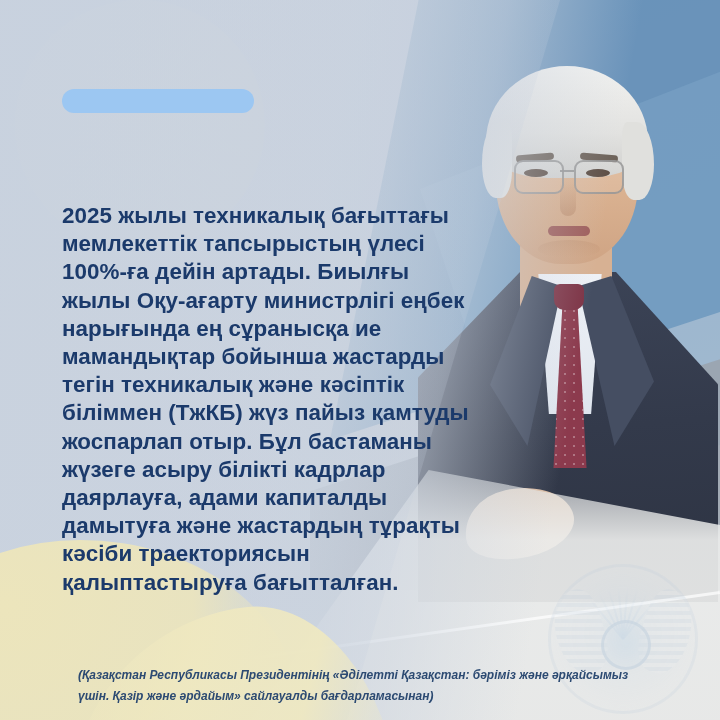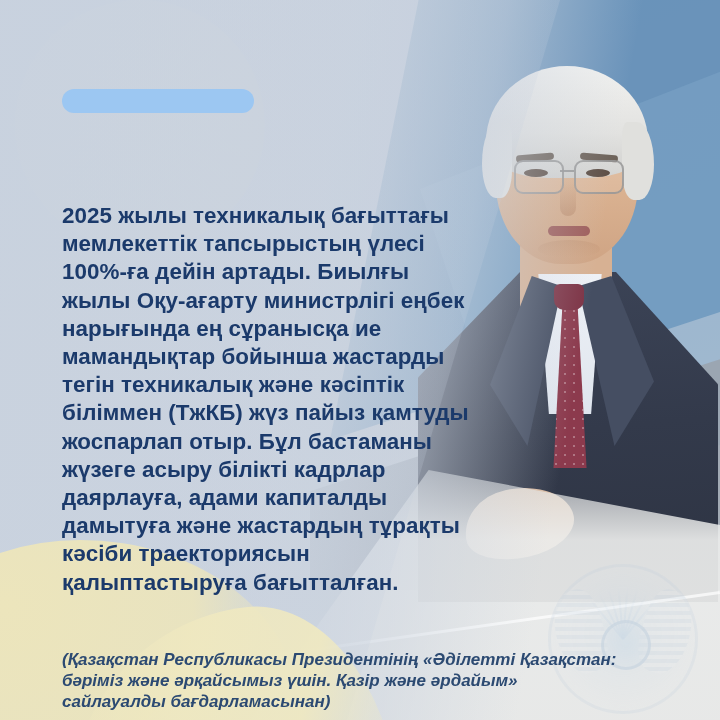--- a/index.html
+++ b/index.html
@@ -217,22 +217,22 @@
     margin:0;
     font-size:22.4px;
     line-height:28.2px;
     font-weight:bold;
     color:#1b3a6b;
     letter-spacing:.05px;
   }
 
   .source-note{
     position:absolute;left:62px;top:649px;width:560px;
-    margin:0;
-    font-size:17px;
+    margin:16px;
+    font-size:12px;
     line-height:21px;
     font-style:italic;
     font-weight:600;
     color:#2c4a72;
   }
 </style>
 </head>
 <body>
 
 <div id="poster">

